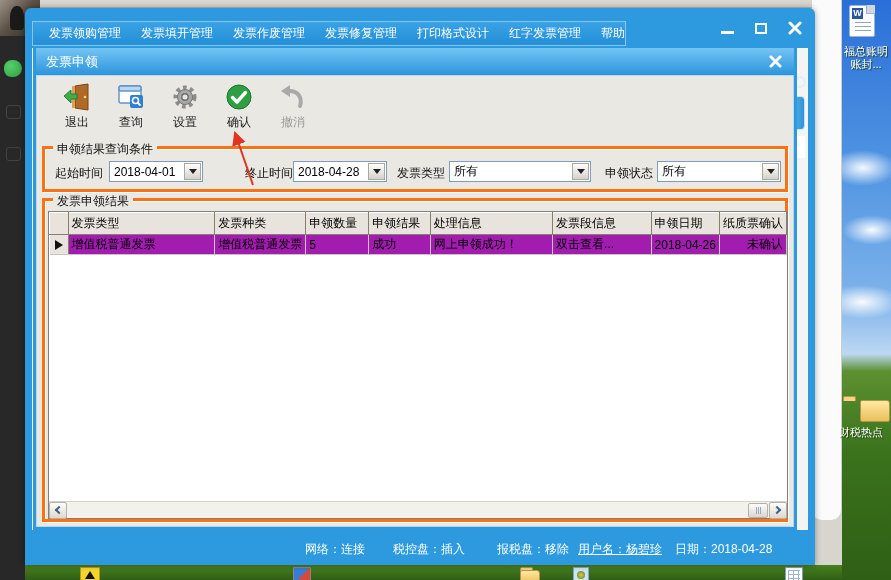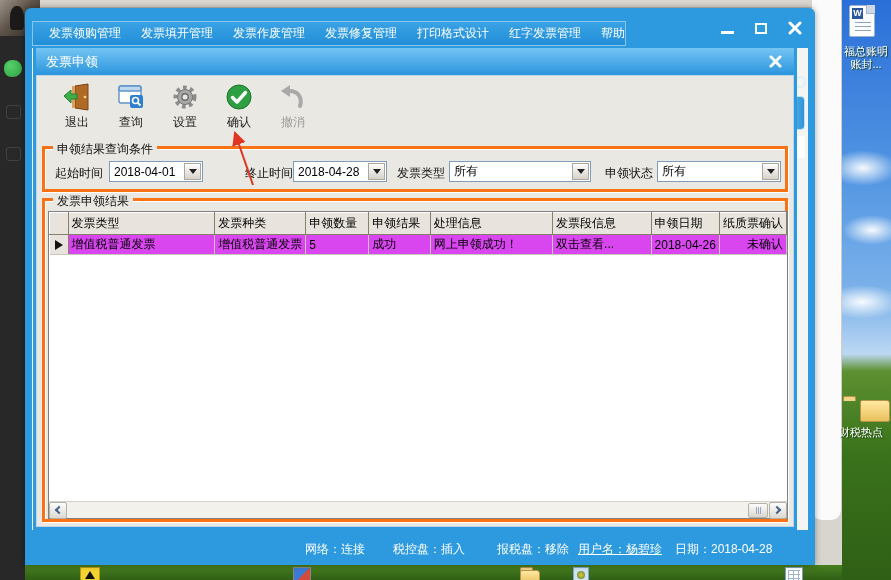--- a/index.html
+++ b/index.html
@@ -66,21 +66,21 @@
   .q-label { position:absolute; top:16px; color:#111; }
   .combo { position:absolute; top:12px; height:21px; background:#fff; border:1px solid #7f9db9; display:flex; align-items:center; }
   .combo .val { flex:1; padding:0 4px; overflow:hidden; white-space:nowrap; }
   .combo .dd { width:17px; height:17px; margin:1px; background:linear-gradient(180deg,#fefefe,#d6d2ca); border:1px solid #aba99f; display:flex; align-items:center; justify-content:center; }
   .dd-arrow { width:0; height:0; border-left:4px solid transparent; border-right:4px solid transparent; border-top:5px solid #222; }
 
   #result-group { left:5px; top:122px; width:746px; height:324px; }
   #grid-wrap { position:absolute; left:3px; top:10px; width:740px; height:308px; border:1px solid #808080; background:#fff; }
   #grid-table { border-collapse:collapse; table-layout:fixed; }
   #grid-table th { background:#e8e4dd; border-right:1px solid #848069; border-bottom:1px solid #848069; border-top:1px solid #fff; border-left:1px solid #fff; font-weight:normal; text-align:left; padding:2px 3px; height:20px; white-space:nowrap; overflow:hidden; }
-  #grid-table td { border-right:1px solid #c8c5bd; border-bottom:1px solid #c8c5bd; padding:1px 3px; height:18px; white-space:nowrap; overflow:hidden; background:#d946ef; }
+  #grid-table td { border-right:1px solid #c8c5bd; border-bottom:1px solid #c8c5bd; padding:1px 3px; height:18px; white-space:nowrap; overflow:hidden; background:#a21caf; }
   #grid-table td.marker { background:#e8e4dd; border-right:1px solid #848069; }
   .row-marker { width:0; height:0; border-top:5px solid transparent; border-bottom:5px solid transparent; border-left:8px solid #111; margin:0 auto; }
   td.num-right { text-align:right; }
 
   
   #hscroll { position:absolute; left:0; bottom:0; width:738px; height:17px; background:#f2f1ec; border-top:1px solid #d5d2ca; display:flex; align-items:center; }
   .sb-btn { width:18px; height:17px; background:linear-gradient(180deg,#fdfdfd,#dcd9d1); border:1px solid #b4b1a8; border-radius:2px; display:flex; align-items:center; justify-content:center; cursor:pointer; }
   .chev { width:6px; height:6px; border-left:2px solid #44618e; border-bottom:2px solid #44618e; }
   .chev.left { transform:rotate(45deg); margin-left:2px; }
   .chev.right { transform:rotate(-135deg); margin-right:2px; }

